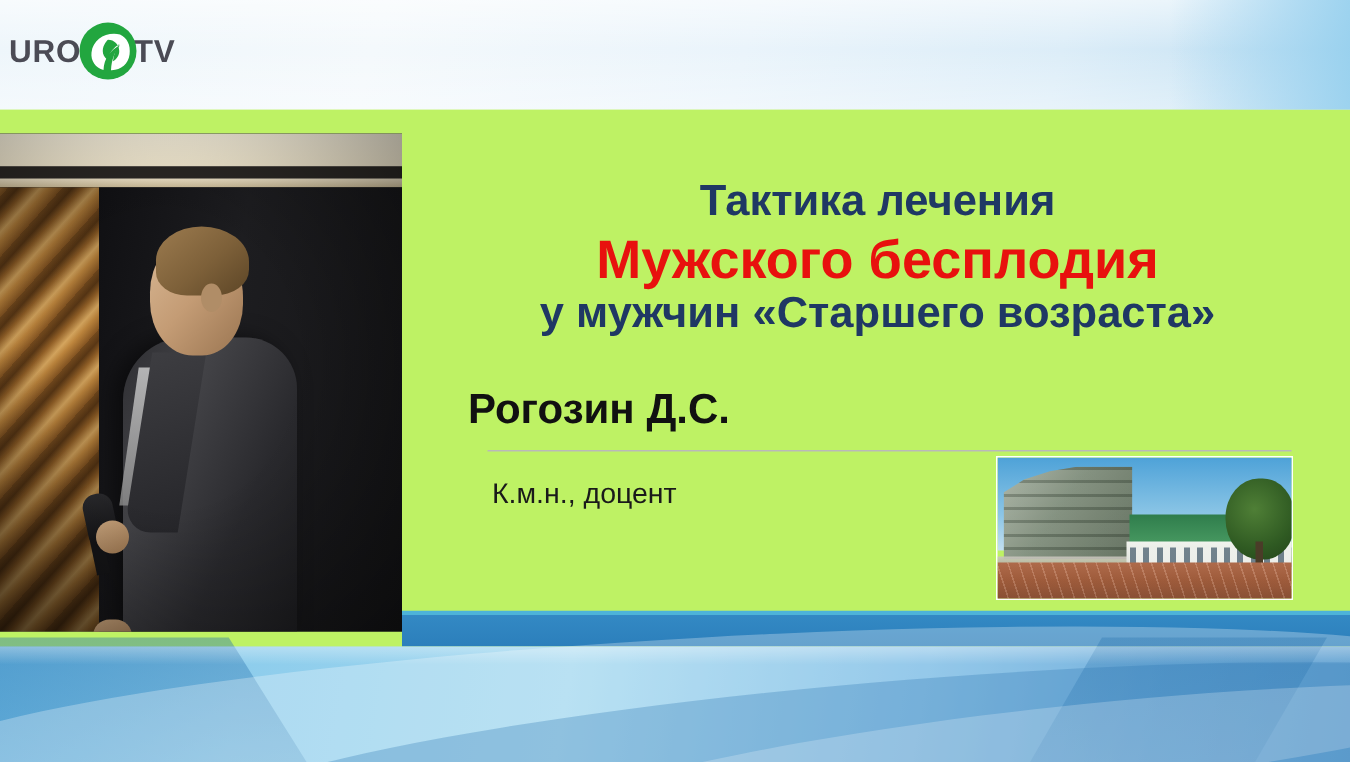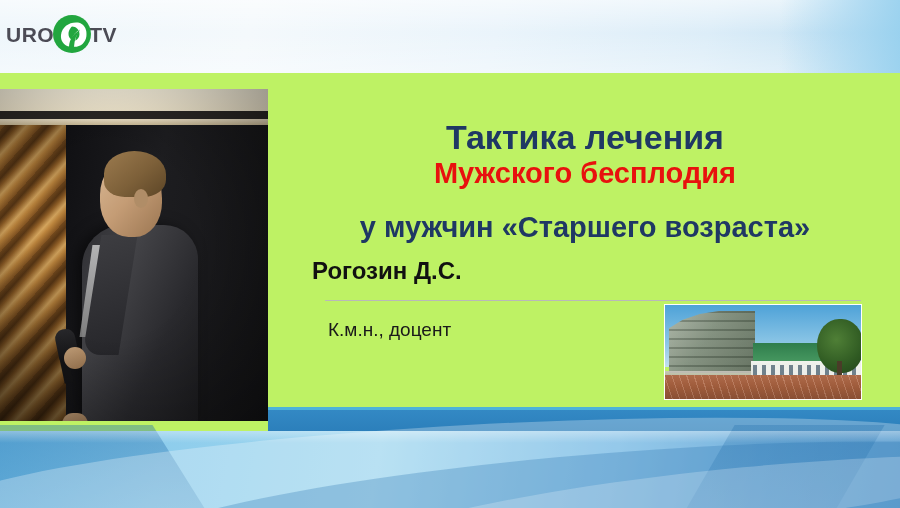--- a/index.html
+++ b/index.html
@@ -56,26 +56,26 @@
   .sp-hand{position:absolute;left:64px;top:258px;width:22px;height:22px;border-radius:50%;
     background:linear-gradient(150deg,#c9a57e,#9c7650);}
   .sp-hand2{position:absolute;left:62px;top:324px;width:26px;height:22px;border-radius:12px;
     background:linear-gradient(150deg,#c4a079,#8f6b48);}
   .sp-vign{position:absolute;left:0;top:0;width:268px;height:332px;
     background:radial-gradient(ellipse at 42% 46%,rgba(0,0,0,0) 38%,rgba(0,0,0,.42) 100%);}
 
   
   .title-block{position:absolute;left:290px;top:118px;width:590px;text-align:center;}
   .title-l1,.title-l2,.title-l3{font-weight:700;line-height:1.16;letter-spacing:0;}
-  .title-l1{font-size:34px;color:#1f3864;}
-  .title-l2{font-size:29px;color:#e8110e;}
-  .title-l3{font-size:29px;color:#1f3864;margin-top:20px;}
-
-  
-  .author-name{position:absolute;left:312px;top:257px;font-size:24px;font-weight:700;color:#111111;}
+  .title-l1{font-size:29px;color:#1f3864;}
+  .title-l2{font-size:36px;color:#e8110e;}
+  .title-l3{font-size:29px;color:#1f3864;}
+
+  
+  .author-name{position:absolute;left:312px;top:257px;font-size:28px;font-weight:700;color:#111111;}
   .rule{position:absolute;left:325px;top:300px;width:536px;height:1px;background:#b9b9b9;}
   .degree{position:absolute;left:328px;top:319px;font-size:19px;color:#1a1a1a;font-weight:400;}
   .affil{position:absolute;left:311px;top:357px;width:330px;font-size:12.5px;line-height:1.38;
     font-style:italic;font-weight:700;color:#2b2b2b;}
   .affil-city{display:block;text-align:right;padding-right:122px;}
 
   
   .bld{position:absolute;left:664px;top:304px;width:198px;height:96px;overflow:hidden;
     border:1px solid #ffffff;box-sizing:border-box;}
   .b-sky{position:absolute;left:0;top:0;width:198px;height:62px;

